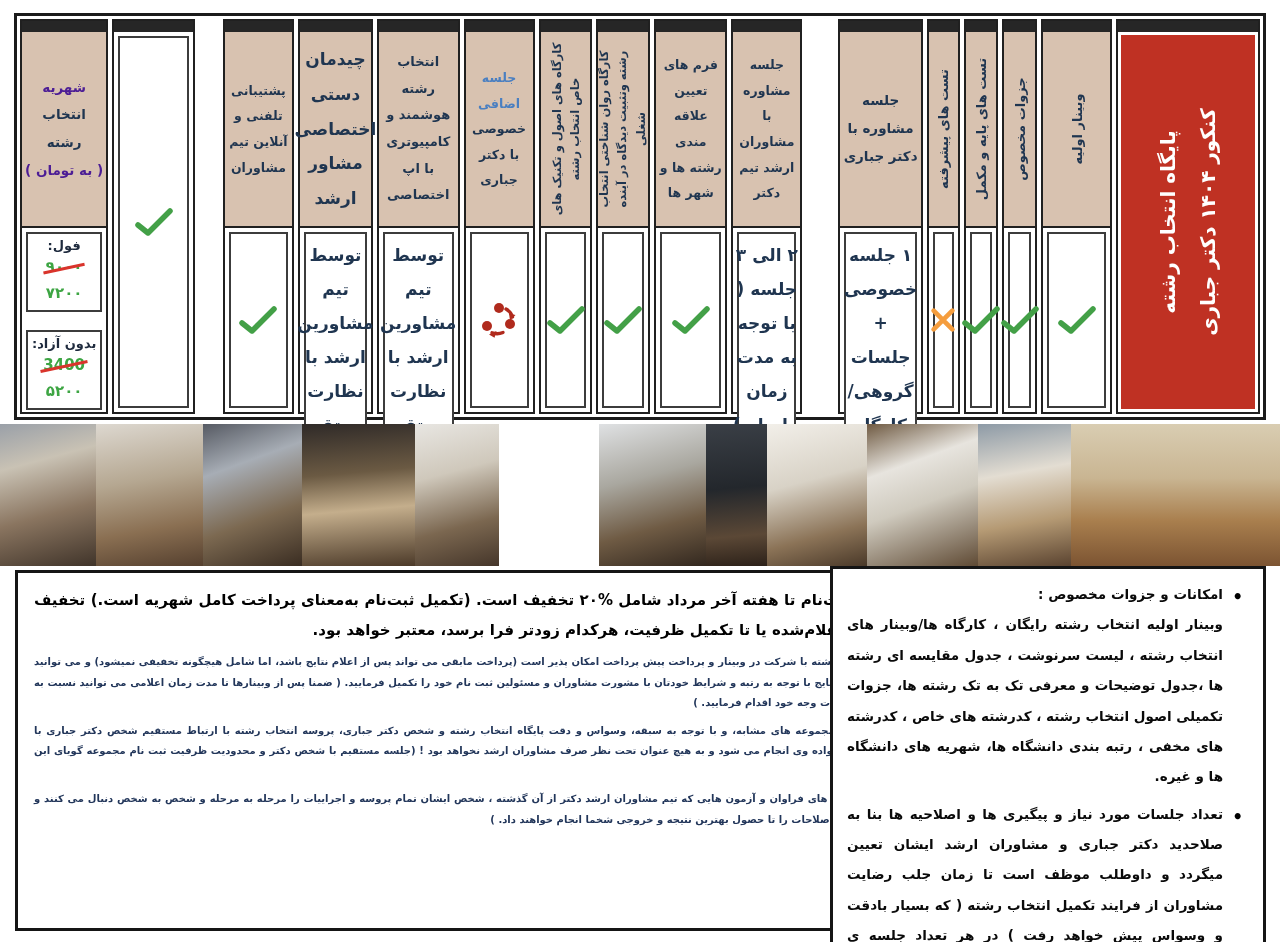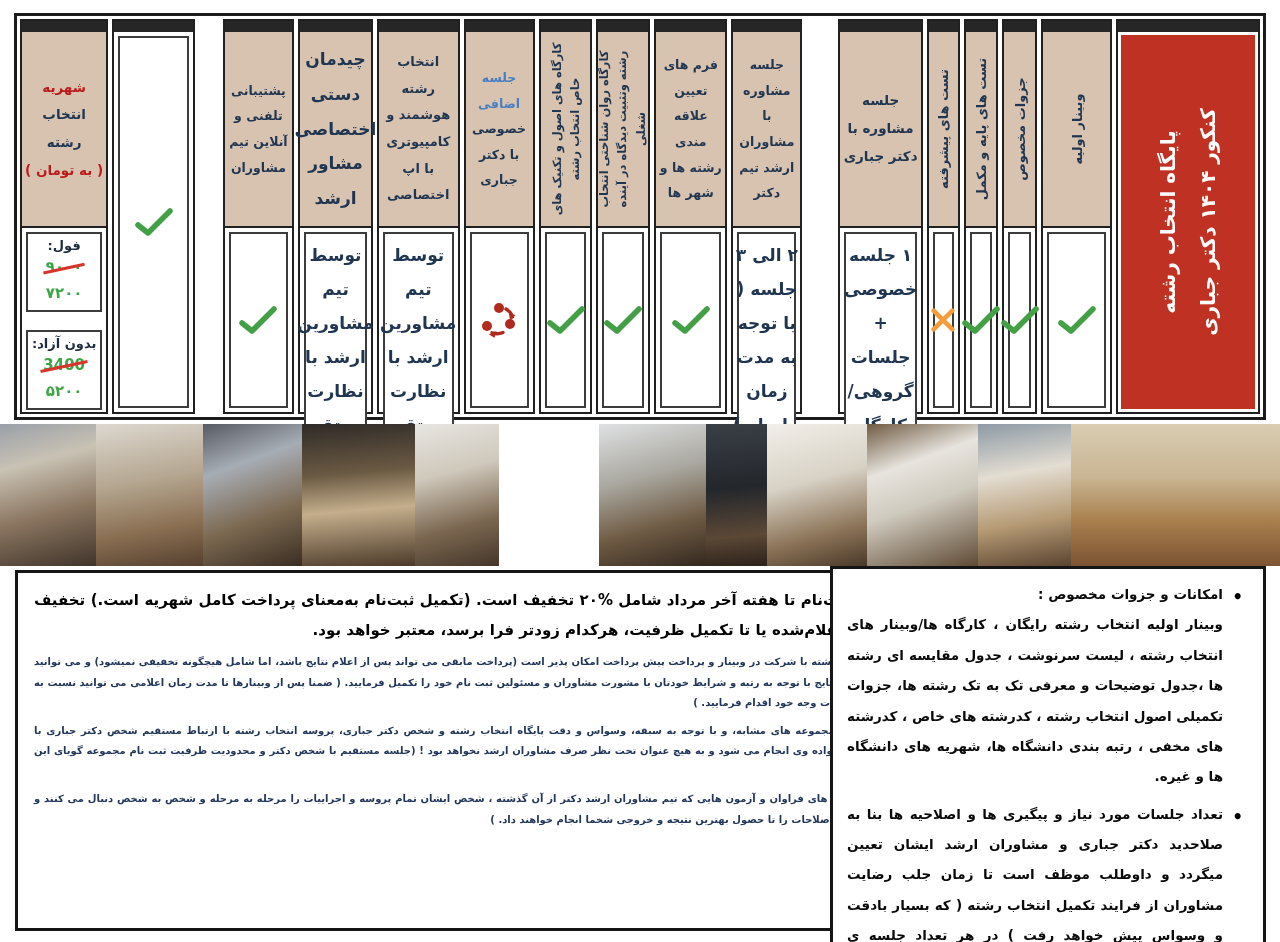--- a/index.html
+++ b/index.html
@@ -39,21 +39,21 @@
   .c4{flex-basis:88px;margin-left:32px;} .c5{flex-basis:74px;} .c6{flex-basis:76px;} .c7{flex-basis:56px;}
   .c8{flex-basis:56px;} .c9{flex-basis:74px;} .c10{flex-basis:86px;} .c11{flex-basis:78px;}
   .c12{flex-basis:74px;margin-left:24px;} .c13{flex-basis:86px;} .c14{flex-basis:92px;}
 
   .title-body{flex:1;margin:3px;background:#bf3123;position:relative;}
   .rot-title{position:absolute;top:50%;left:50%;width:370px;
     transform:translate(-50%,-50%) rotate(-90deg);text-align:center;color:#fff;
     font-weight:bold;font-size:20px;line-height:2.0;white-space:nowrap;}
 
   .blue{color:#4a7fc1;}
-  .green{color:#b91c1c;}
+  .green{color:#4c1d95;}
   .hdr-line{display:block;}
 
   
   .fee-label{font-size:13px;font-weight:bold;color:#1f2b3e;margin-bottom:2px;}
   .fee-old{position:relative;display:inline-block;color:#3da543;font-weight:bold;
     font-size:15px;line-height:1.7;}
   .fee-old::after{content:"";position:absolute;left:-8%;right:-8%;top:46%;
     border-top:3.5px solid #d9342b;transform:rotate(-12deg);}
   .fee-new{color:#3da543;font-weight:bold;font-size:15px;line-height:1.7;}
 

